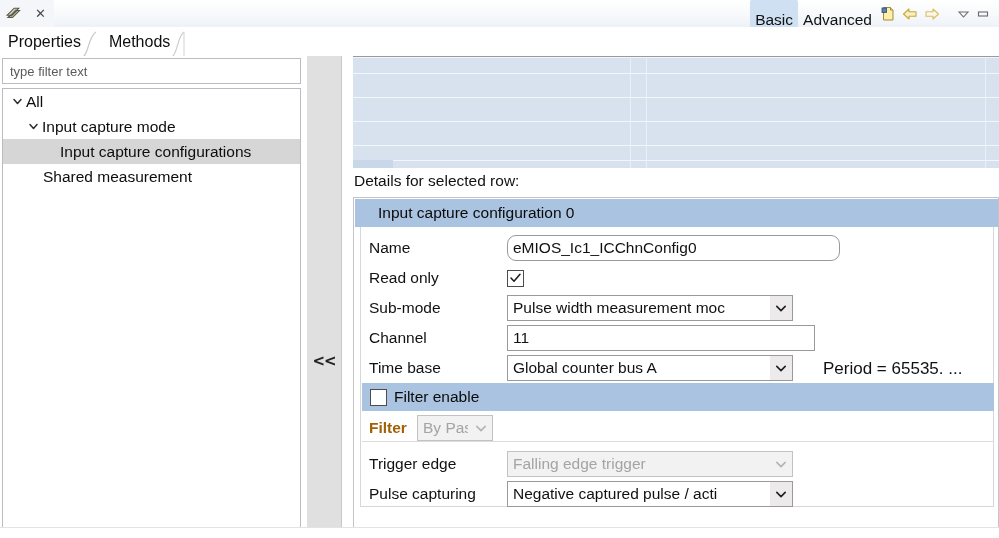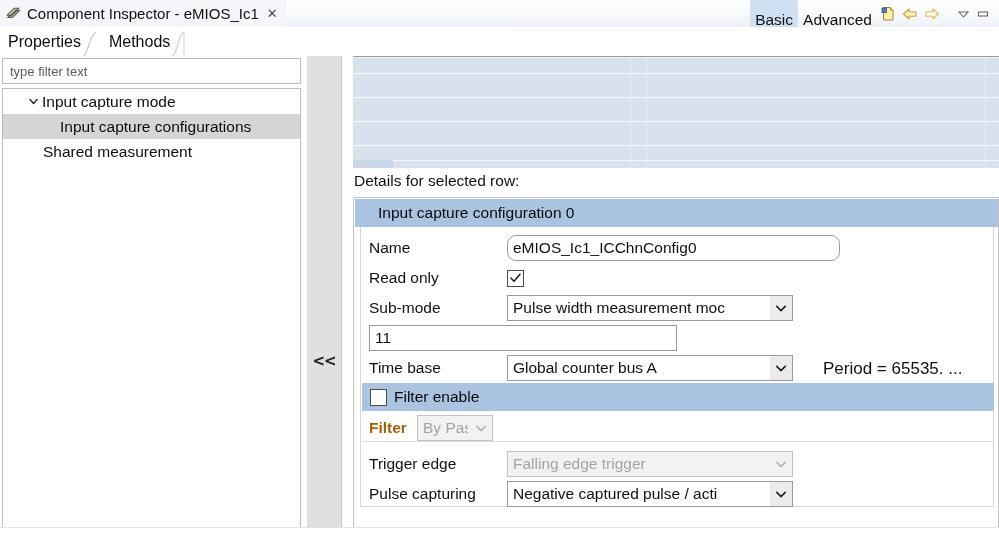--- a/index.html
+++ b/index.html
@@ -184,21 +184,20 @@
           <g stroke="#5a5a46" stroke-width="1.1" fill="#d9d9c8">
             <path d="M3 11.5 L10 4.5 L14.5 4.5 L7.5 11.5 Z"></path>
             <path d="M2.2 9.2 L9.2 2.2 L13.7 2.2 L6.7 9.2 Z"></path>
           </g>
           <g stroke="#4b4b3a" stroke-width="0.9">
             <path d="M4.2 10.4 L11 3.7"></path>
               <path d="M5.4 11.1 L12.2 4.4"></path>
           </g>
         </svg>
       </span>
-      <span class="title-text">Component Inspector - eMIOS_Ic1</span>
       <span class="title-close">✕</span>
     </div>
 
     <div class="titlebar-right">
       <span class="mode-btn active">Basic</span>
       <span class="mode-btn">Advanced</span>
 
       <span class="tb-icon">
         <svg width="16" height="16" viewBox="0 0 16 16">
           <path d="M3.5 1.5 h7 l2.5 2.5 v10 h-9.5 z" fill="#fdf0a8" stroke="#a08c3a" stroke-width="1"></path>
@@ -253,20 +252,28 @@
     </div>
   </div>
 
   <div class="leftpane">
     <div class="filterbox">
       <input type="text" placeholder="type filter text" style="">
     </div>
 
     <div class="treebox">
 
+      <div class="tree-row" style="padding-left:6px">
+        <span class="tw">
+          <svg class="chev" width="11" height="11" viewBox="0 0 11 11">
+            <path d="M2 3.6 L5.5 7.4 L9 3.6" fill="none" stroke="#2b2b2b" stroke-width="1.5" stroke-linecap="round" stroke-linejoin="round"></path>
+          </svg>
+        </span>
+        <span class="tree-label">All</span>
+      </div>
 
       <div class="tree-row" style="padding-left:22px">
         <span class="tw">
           <svg class="chev" width="11" height="11" viewBox="0 0 11 11">
             <path d="M2 3.6 L5.5 7.4 L9 3.6" fill="none" stroke="#2b2b2b" stroke-width="1.5" stroke-linecap="round" stroke-linejoin="round"></path>
           </svg>
         </span>
         <span class="tree-label">Input capture mode</span>
       </div>
 
@@ -329,20 +336,21 @@
         <div class="frow" style="left:8px;top:36px;width:620px">
           <span class="flabel" style="width:138px">Read only</span>
           <span class="cb">
             <svg width="13" height="12" viewBox="0 0 13 12">
               <path d="M2 6 L5 9.3 L11 2.2" fill="none" stroke="#1b1b1b" stroke-width="1.5" stroke-linecap="round" stroke-linejoin="round"></path>
             </svg>
           </span>
         </div>
 
         <div class="frow" style="left:8px;top:96px;width:620px">
+          <span class="flabel" style="width:138px">Channel</span>
           <input class="tinput" style="width: 308px;" type="text" value="11">
         </div>
 
         <div class="frow" style="left:8px;top:126px;width:620px">
           <span class="flabel" style="width:138px">Time base</span>
           <span class="combo" style="width:286px">
             <span class="ctext">Global counter bus A</span>
             <span class="carrow">
               <svg width="12" height="9" viewBox="0 0 12 9">
                 <path d="M1.8 2.4 L6 6.6 L10.2 2.4" fill="none" stroke="#202020" stroke-width="1.6" stroke-linecap="round" stroke-linejoin="round"></path>

